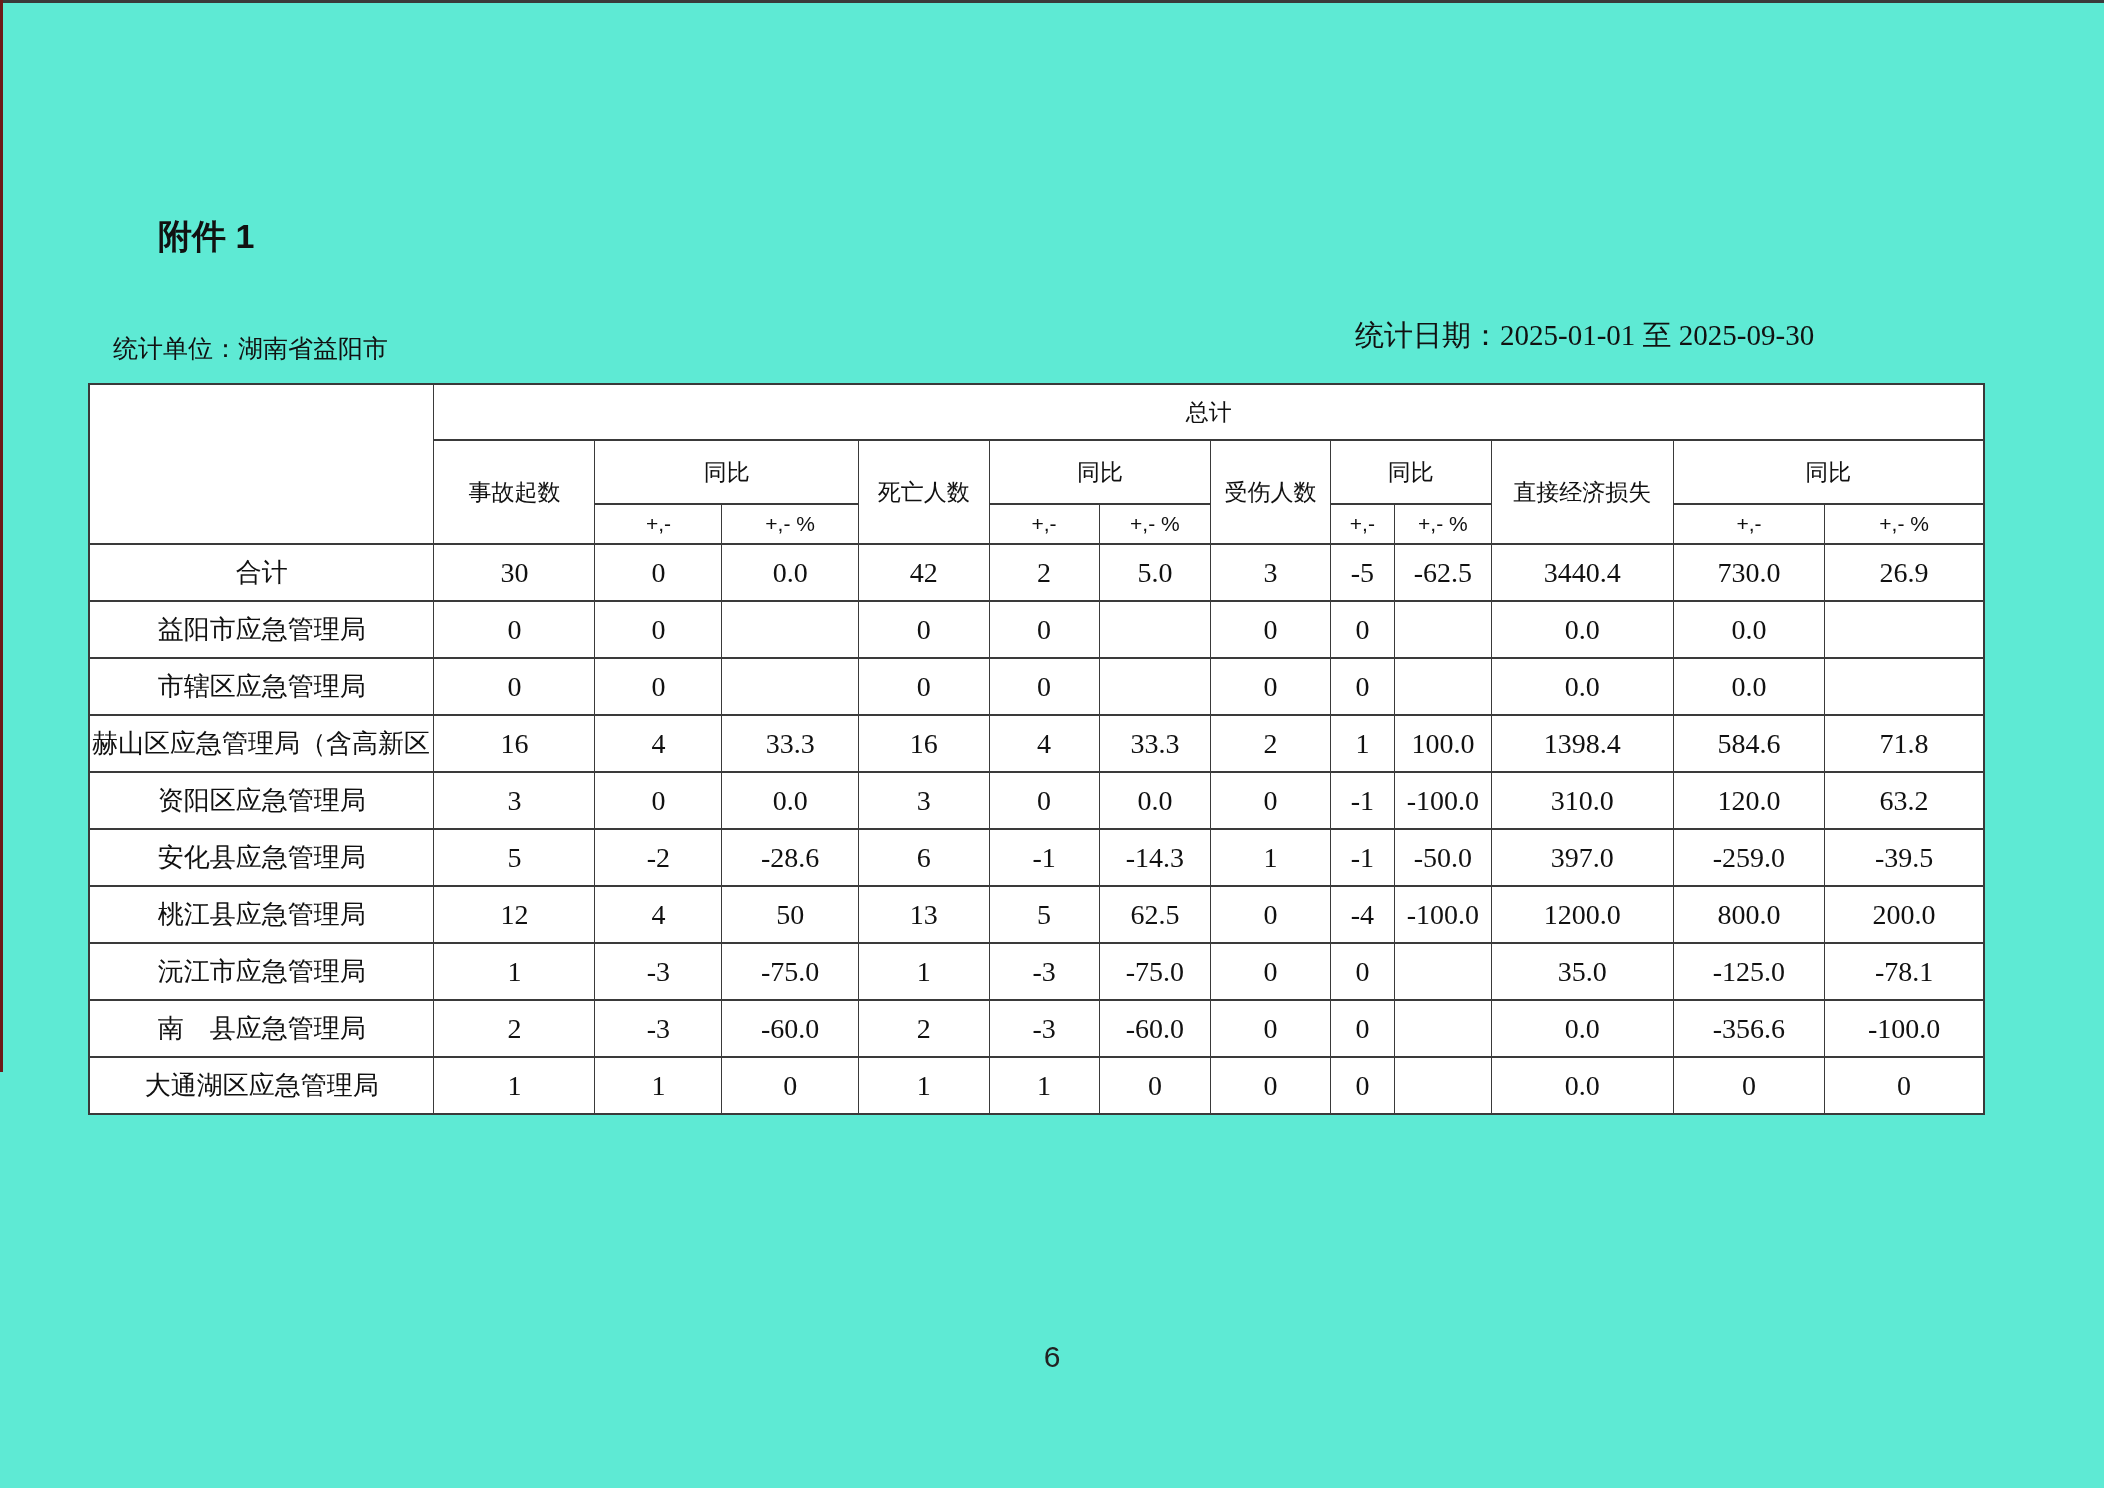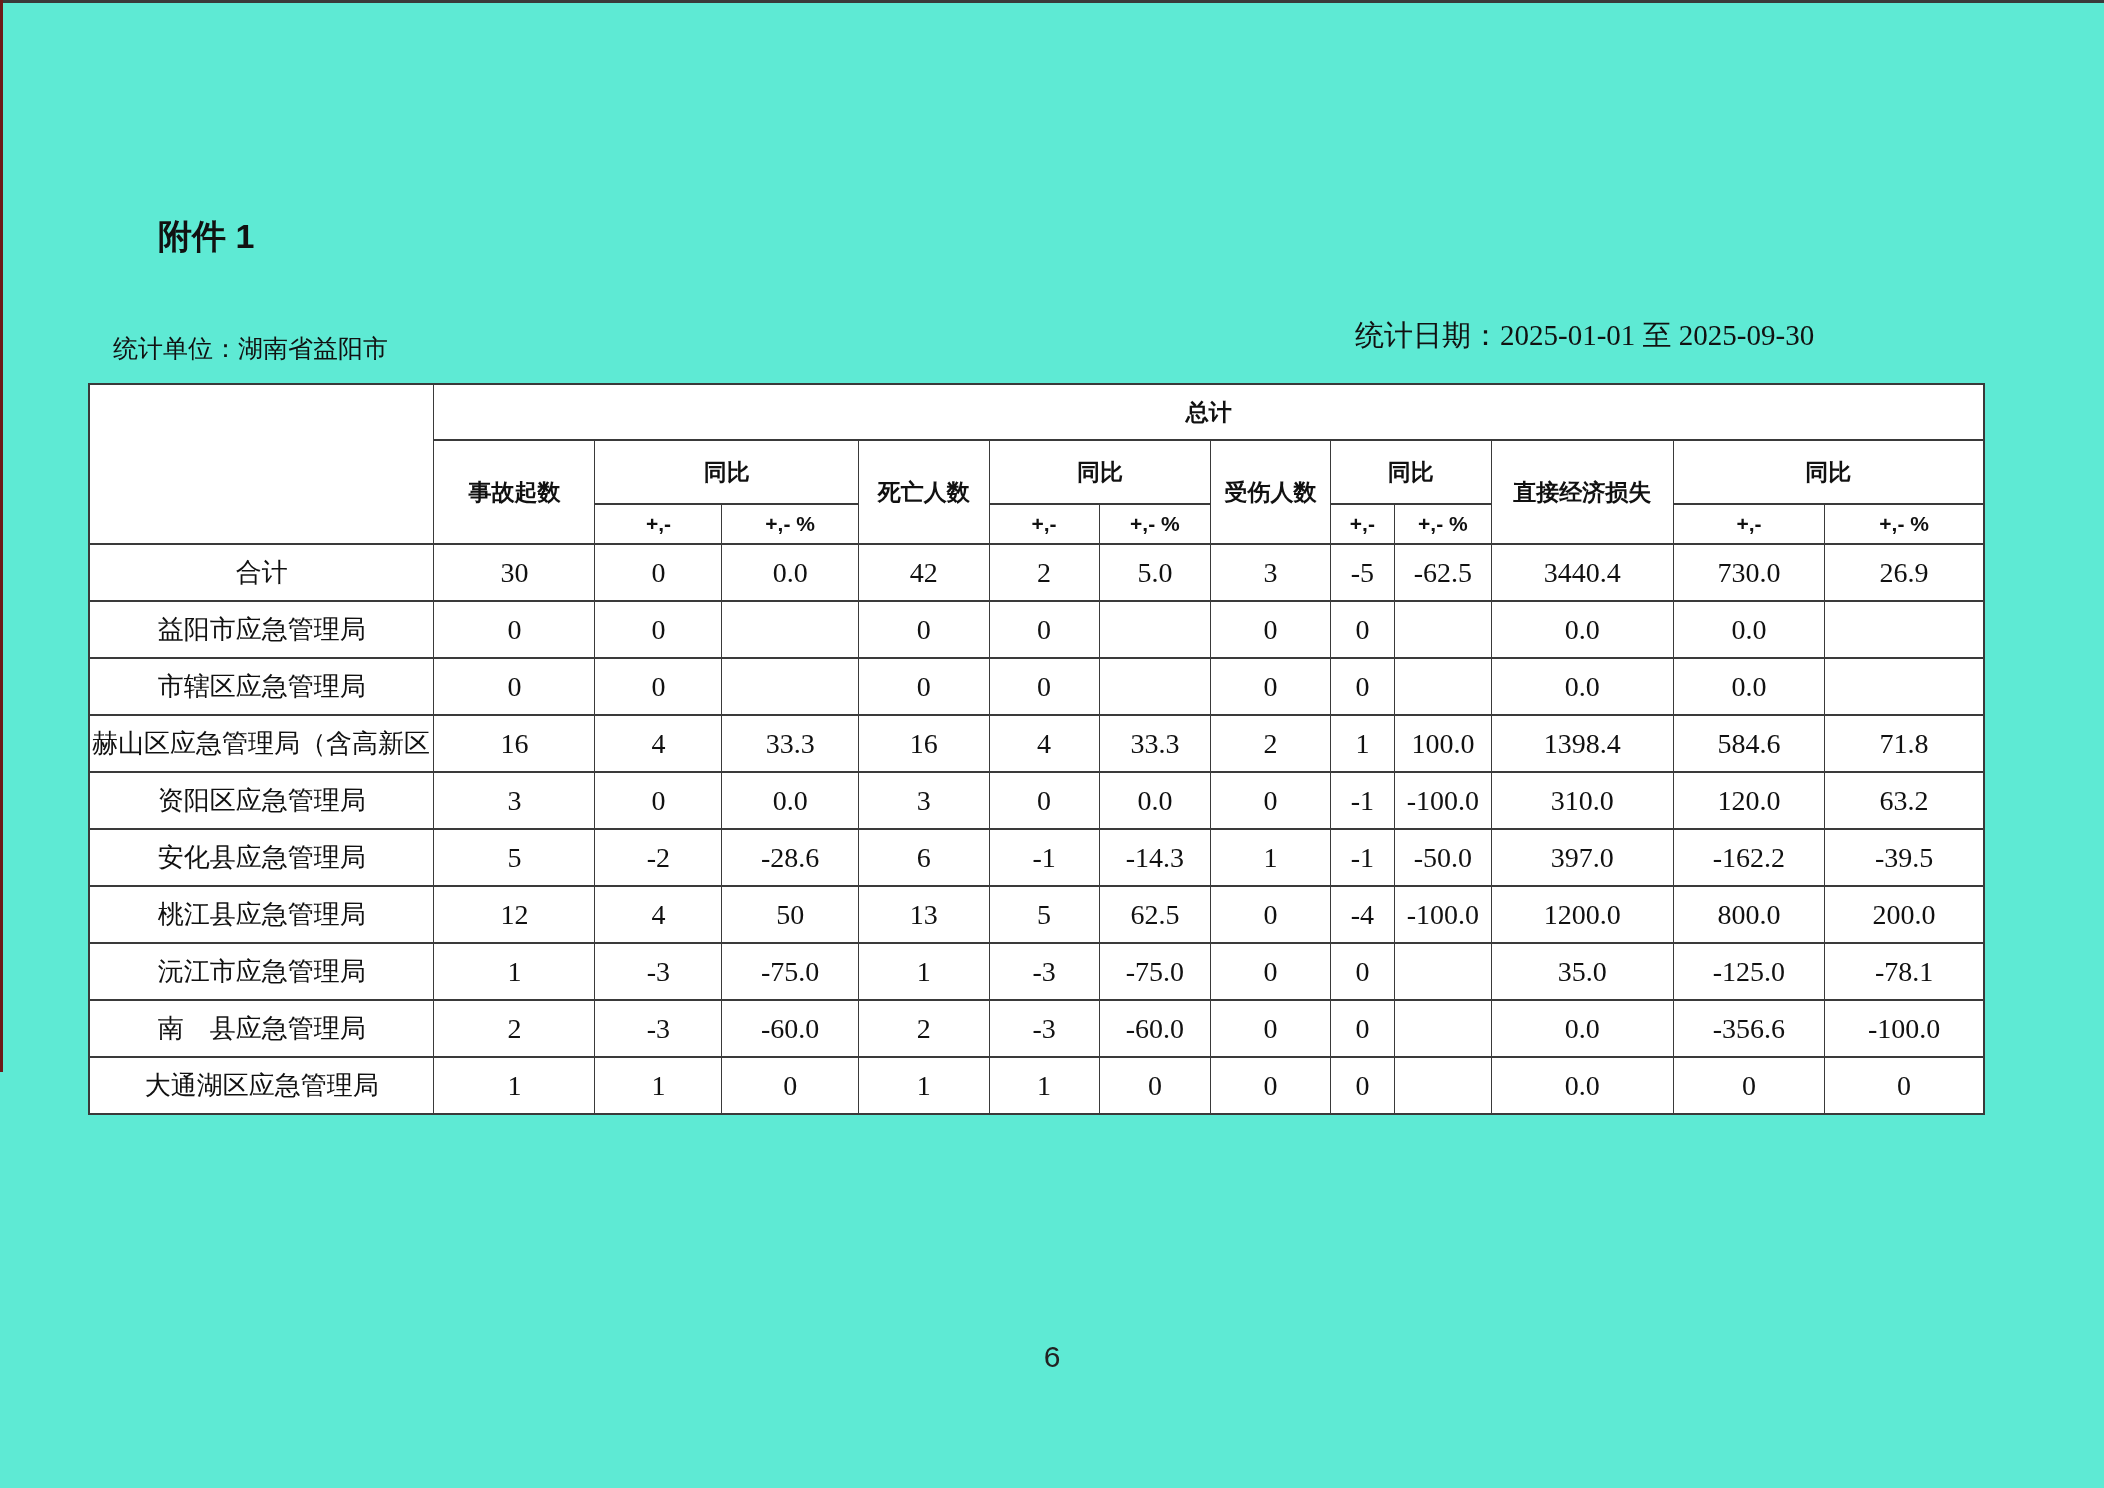--- a/index.html
+++ b/index.html
@@ -48,21 +48,21 @@
     border-left:1px solid #3a3a3a;
     border-right:1px solid #3a3a3a;
     border-top:2px solid #3a3a3a;
     border-bottom:2px solid #3a3a3a;
     text-align:center;vertical-align:middle;
     padding:0 2px;
     overflow:hidden;white-space:nowrap;
   }
   table.stats thead th{
     font-family:"Liberation Sans","DejaVu Sans",sans-serif;
-    font-weight:bold;font-size:23px;
+    font-weight:normal;font-size:23px;
   }
   table.stats thead tr.sub th{font-size:21px;}
   table.stats thead tr.r1{height:56px;}
   table.stats thead tr.r2{height:64px;}
   table.stats thead tr.r3{height:40px;}
   table.stats tbody tr{height:57px;margin-top:20px;}
   table.stats tbody td{
     font-size:28px;
     font-family:"Liberation Serif","DejaVu Serif",serif;
   }
@@ -208,21 +208,21 @@
           <td>5</td>
           <td>-2</td>
           <td>-28.6</td>
           <td>6</td>
           <td>-1</td>
           <td>-14.3</td>
           <td>1</td>
           <td>-1</td>
           <td>-50.0</td>
           <td>397.0</td>
-          <td>-162.2</td>
+          <td>-259.0</td>
           <td>-39.5</td>
         </tr>
         <tr>
           <td class="region-cell">桃江县应急管理局</td>
           <td>12</td>
           <td>4</td>
           <td>50</td>
           <td>13</td>
           <td>5</td>
           <td>62.5</td>

